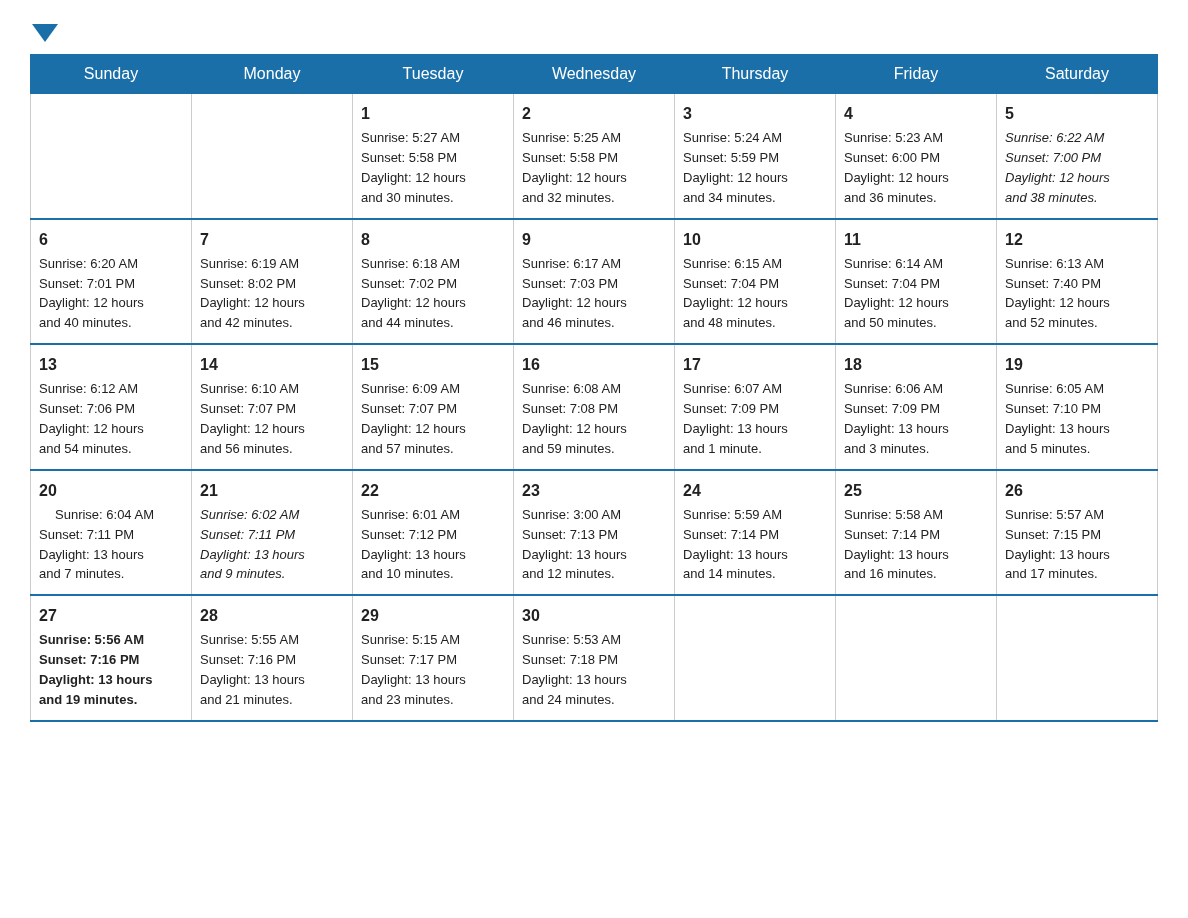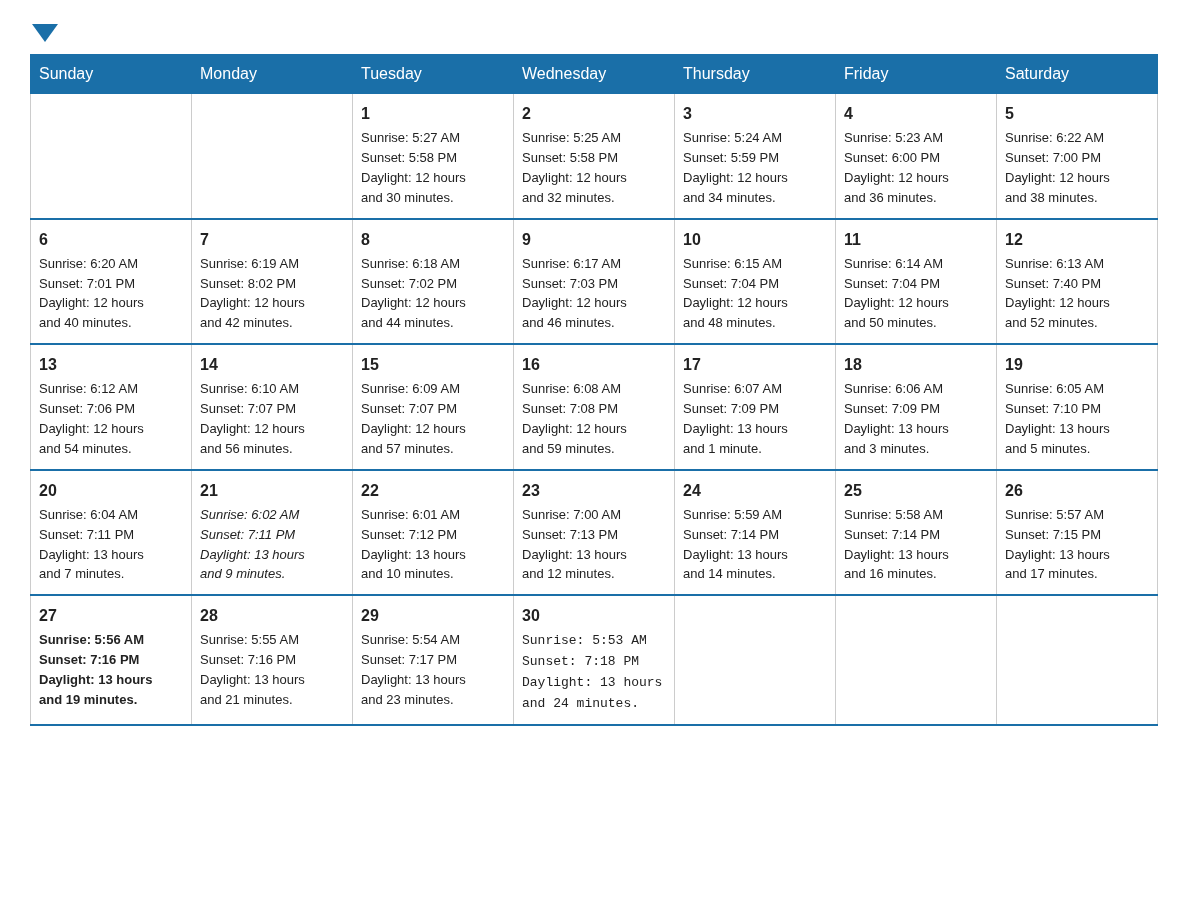--- a/index.html
+++ b/index.html
@@ -68,21 +68,21 @@
       width: 100%;
       border-collapse: collapse;
       table-layout: fixed;
     }
     thead tr th {
       background: #1a6fa8;
       color: #fff;
       font-size: 16px;
       font-weight: normal;
       padding: 10px 8px;
-      text-align: left;
+      text-align: center;
       border: 1px solid #1a6fa8;
     }
     tbody tr td {
       vertical-align: top;
       padding: 8px 8px 10px 8px;
       font-size: 13.5px;
       border: 1px solid #ccc;
       border-bottom: 2px solid #1a6fa8;
       min-height: 90px;
       line-height: 1.45;
@@ -143,21 +143,21 @@
 Daylight: 12 hours
 and 32 minutes.</span></td>
         <td><span class="day-number">3</span><span class="day-info" style="white-space: pre-line;">Sunrise: 5:24 AM
 Sunset: 5:59 PM
 Daylight: 12 hours
 and 34 minutes.</span></td>
         <td><span class="day-number">4</span><span class="day-info" style="white-space: pre-line;">Sunrise: 5:23 AM
 Sunset: 6:00 PM
 Daylight: 12 hours
 and 36 minutes.</span></td>
-        <td><span class="day-number">5</span><span class="day-info" style="white-space: pre-line;">Sunrise: 6:22 AM
+        <td><span class="day-number">5</span><span class="day-info" style="white-space: pre-line; font-style: italic;">Sunrise: 6:22 AM
 Sunset: 7:00 PM
 Daylight: 12 hours
 and 38 minutes.</span></td>
       </tr>
       <tr>
         <td><span class="day-number">6</span><span class="day-info" style="white-space: pre-line; text-align: center;">Sunrise: 6:20 AM
 Sunset: 7:01 PM
 Daylight: 12 hours
 and 40 minutes.</span></td>
         <td><span class="day-number">7</span><span class="day-info" style="white-space: pre-line;">Sunrise: 6:19 AM
@@ -209,33 +209,33 @@
         <td><span class="day-number">18</span><span class="day-info" style="white-space: pre-line;">Sunrise: 6:06 AM
 Sunset: 7:09 PM
 Daylight: 13 hours
 and 3 minutes.</span></td>
         <td><span class="day-number">19</span><span class="day-info" style="white-space: pre-line;">Sunrise: 6:05 AM
 Sunset: 7:10 PM
 Daylight: 13 hours
 and 5 minutes.</span></td>
       </tr>
       <tr>
-        <td><span class="day-number">20</span><span class="day-info" style="white-space: pre-line;">Sunrise: 6:04 AM
+        <td><span class="day-number">20</span><span class="day-info" style="white-space: pre-line; margin-left: 16px;">Sunrise: 6:04 AM
 Sunset: 7:11 PM
 Daylight: 13 hours
 and 7 minutes.</span></td>
         <td><span class="day-number">21</span><span class="day-info" style="white-space: pre-line; font-style: italic;">Sunrise: 6:02 AM
 Sunset: 7:11 PM
 Daylight: 13 hours
 and 9 minutes.</span></td>
         <td><span class="day-number">22</span><span class="day-info" style="white-space: pre-line;">Sunrise: 6:01 AM
 Sunset: 7:12 PM
 Daylight: 13 hours
 and 10 minutes.</span></td>
-        <td><span class="day-number">23</span><span class="day-info" style="white-space: pre-line;">Sunrise: 7:00 AM
+        <td><span class="day-number">23</span><span class="day-info" style="white-space: pre-line;">Sunrise: 3:00 AM
 Sunset: 7:13 PM
 Daylight: 13 hours
 and 12 minutes.</span></td>
         <td><span class="day-number">24</span><span class="day-info" style="white-space: pre-line;">Sunrise: 5:59 AM
 Sunset: 7:14 PM
 Daylight: 13 hours
 and 14 minutes.</span></td>
         <td><span class="day-number">25</span><span class="day-info" style="white-space: pre-line;">Sunrise: 5:58 AM
 Sunset: 7:14 PM
 Daylight: 13 hours
@@ -247,25 +247,25 @@
       </tr>
       <tr>
         <td><span class="day-number">27</span><span class="day-info" style="white-space: pre-line; font-weight: bold;">Sunrise: 5:56 AM
 Sunset: 7:16 PM
 Daylight: 13 hours
 and 19 minutes.</span></td>
         <td><span class="day-number">28</span><span class="day-info" style="white-space: pre-line; text-align: right;">Sunrise: 5:55 AM
 Sunset: 7:16 PM
 Daylight: 13 hours
 and 21 minutes.</span></td>
-        <td><span class="day-number">29</span><span class="day-info" style="white-space: pre-line;">Sunrise: 5:54 AM
+        <td><span class="day-number">29</span><span class="day-info" style="white-space: pre-line;">Sunrise: 5:15 AM
 Sunset: 7:17 PM
 Daylight: 13 hours
 and 23 minutes.</span></td>
-        <td><span class="day-number">30</span><span class="day-info" style="white-space: pre-line; font-family: Liberation Mono, monospace;">Sunrise: 5:53 AM
+        <td><span class="day-number">30</span><span class="day-info" style="white-space: pre-line;">Sunrise: 5:53 AM
 Sunset: 7:18 PM
 Daylight: 13 hours
 and 24 minutes.</span></td>
         <td class="empty"></td>
         <td class="empty"></td>
         <td class="empty"></td>
       </tr>
     </tbody>
 </table>
 

